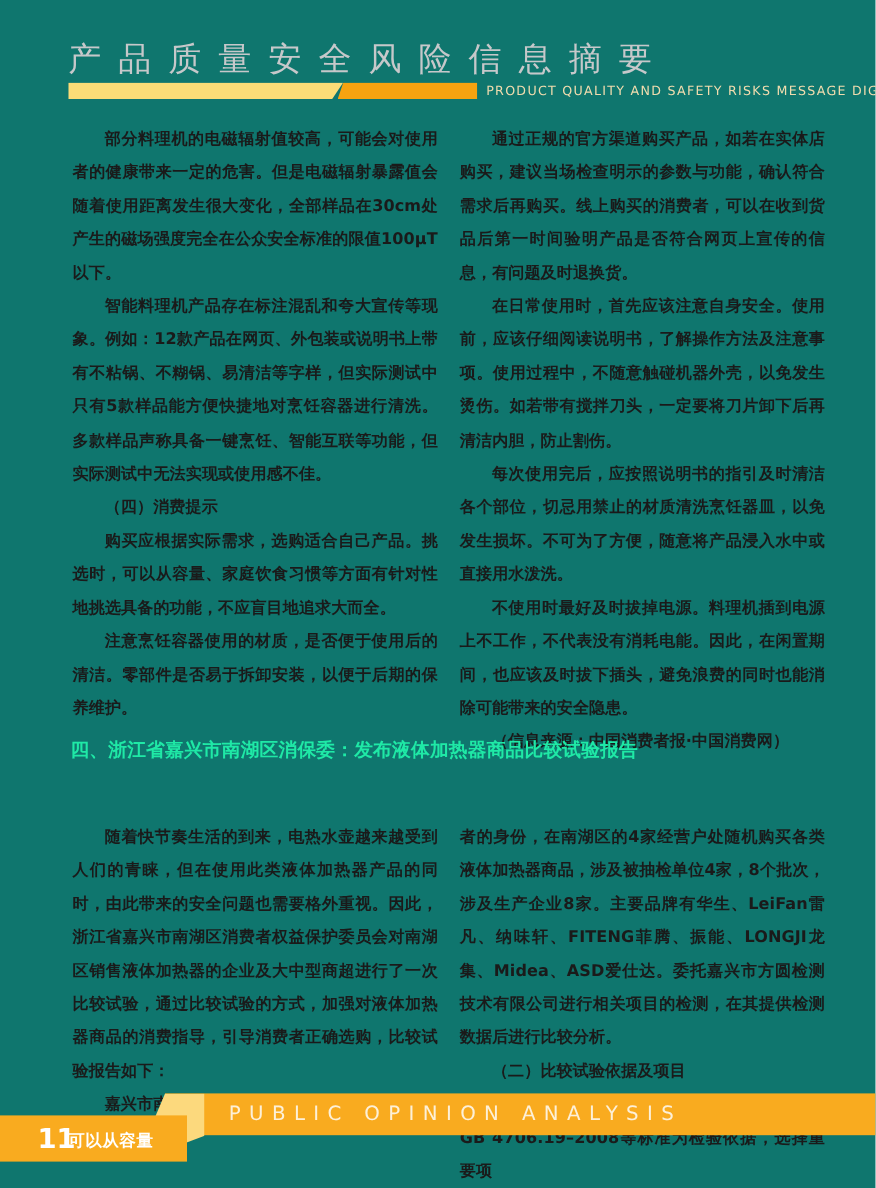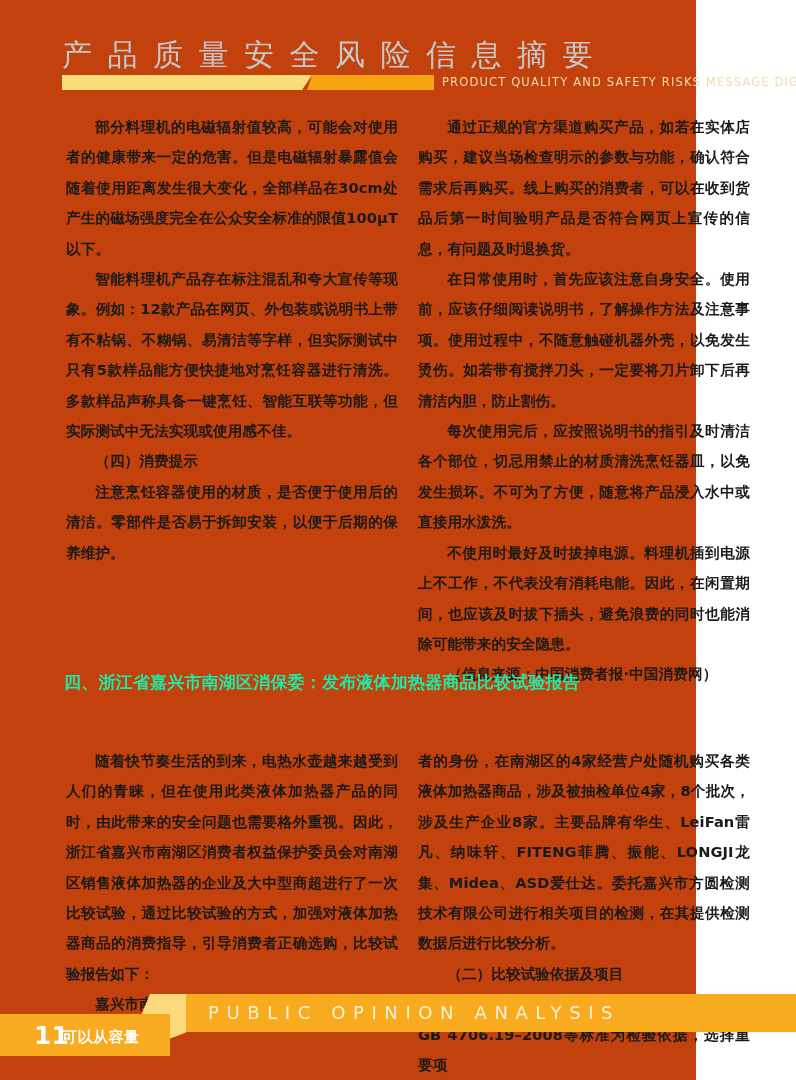--- a/index.html
+++ b/index.html
@@ -7,23 +7,23 @@
   html, body {
     width: 796px;
     height: 1080px;
     background: #ffffff;
     font-family: "DejaVu Sans", "Liberation Sans", sans-serif;
     overflow: hidden;
   }
 
   .page {
     position: relative;
-    width: 696px;
+    width: 796px;
     height: 1080px;
-    background: #c2410c;
+    background: #0f766e;
   }
 
   
   .masthead {
     position: absolute;
     left: 0;
     top: 0;
     width: 796px;
     height: 105px;
   }
@@ -228,20 +228,21 @@
     </div>
   </div>
 
   <div class="content">
     <div class="block">
 
       <div class="col left">
         <p class="para">部分料理机的电磁辐射值较高，可能会对使用者的健康带来一定的危害。但是电磁辐射暴露值会随着使用距离发生很大变化，全部样品在30cm处产生的磁场强度完全在公众安全标准的限值100μT以下。</p>
         <p class="para">智能料理机产品存在标注混乱和夸大宣传等现象。例如：12款产品在网页、外包装或说明书上带有不粘锅、不糊锅、易清洁等字样，但实际测试中只有5款样品能方便快捷地对烹饪容器进行清洗。多款样品声称具备一键烹饪、智能互联等功能，但实际测试中无法实现或使用感不佳。</p>
         <p class="para">（四）消费提示</p>
+        <p class="para">购买应根据实际需求，选购适合自己产品。挑选时，可以从容量、家庭饮食习惯等方面有针对性地挑选具备的功能，不应盲目地追求大而全。</p>
         <p class="para">注意烹饪容器使用的材质，是否便于使用后的清洁。零部件是否易于拆卸安装，以便于后期的保养维护。</p>
       </div>
 
       <div class="col right">
         <p class="para">通过正规的官方渠道购买产品，如若在实体店购买，建议当场检查明示的参数与功能，确认符合需求后再购买。线上购买的消费者，可以在收到货品后第一时间验明产品是否符合网页上宣传的信息，有问题及时退换货。</p>
         <p class="para">在日常使用时，首先应该注意自身安全。使用前，应该仔细阅读说明书，了解操作方法及注意事项。使用过程中，不随意触碰机器外壳，以免发生烫伤。如若带有搅拌刀头，一定要将刀片卸下后再清洁内胆，防止割伤。</p>
         <p class="para">每次使用完后，应按照说明书的指引及时清洁各个部位，切忌用禁止的材质清洗烹饪器皿，以免发生损坏。不可为了方便，随意将产品浸入水中或直接用水泼洗。</p>
         <p class="para">不使用时最好及时拔掉电源。料理机插到电源上不工作，不代表没有消耗电能。因此，在闲置期间，也应该及时拔下插头，避免浪费的同时也能消除可能带来的安全隐患。</p>
         <p class="para">（信息来源：中国消费者报·中国消费网）</p>
       </div>

